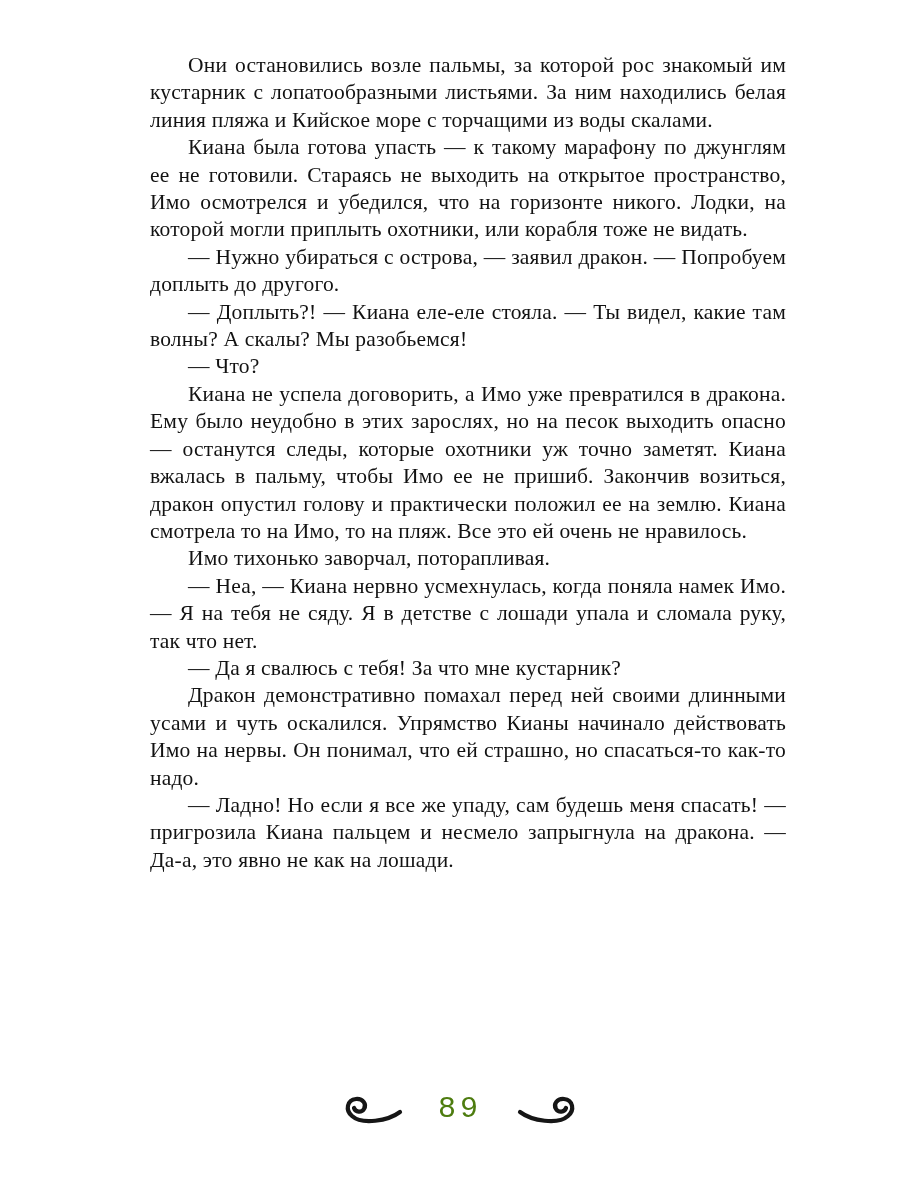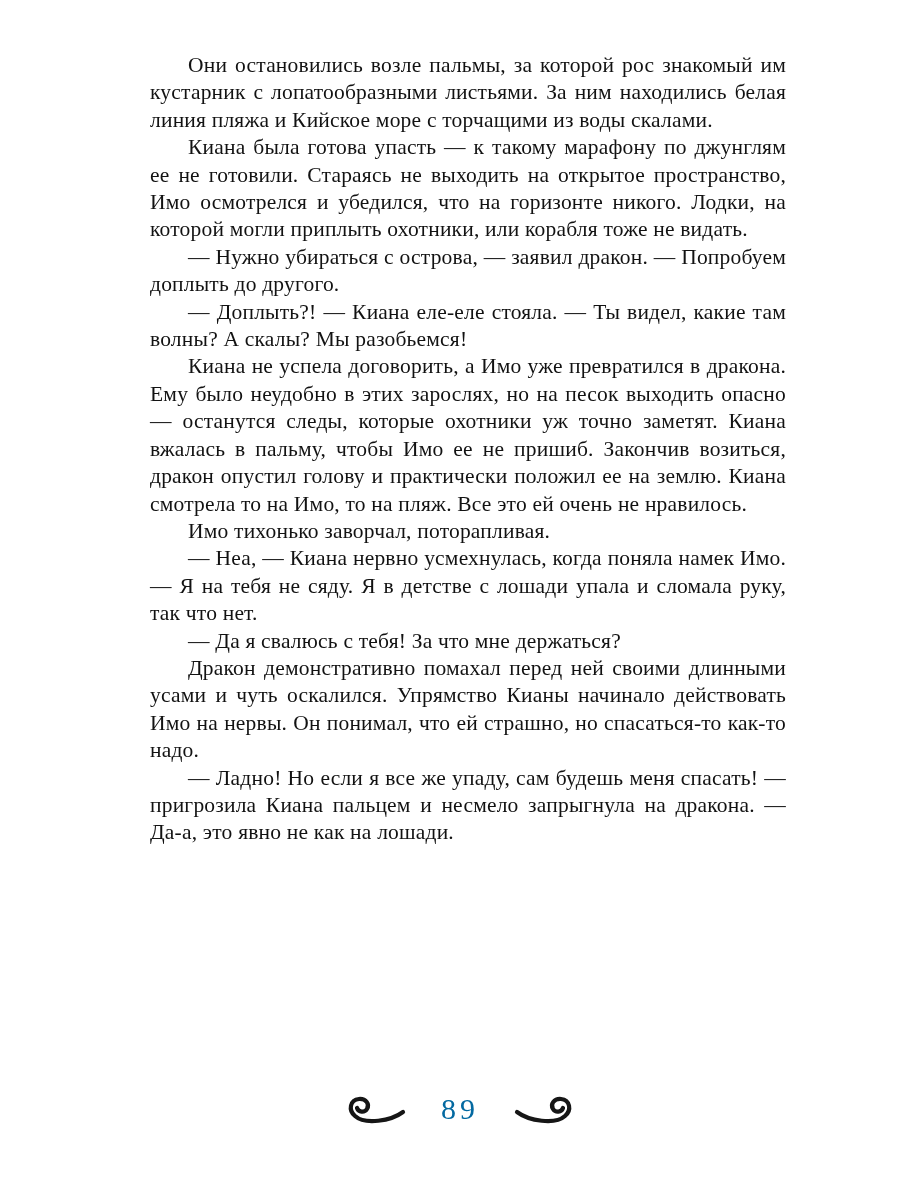--- a/index.html
+++ b/index.html
@@ -37,23 +37,23 @@
     position: absolute;
     left: 0;
     top: 1094px;
     width: 900px;
     display: flex;
     align-items: center;
     justify-content: center;
     gap: 34px;
   }
   .page-number {
-    font-family: Liberation Serif, serif;
+    font-family: Liberation Mono, monospace;
     font-size: 30px;
-    color: #0369a1;
+    color: #4d7c0f;
     letter-spacing: 4px;
     line-height: 1;
     padding-bottom: 4px;
   }
   .flourish {
     width: 62px;
     height: 34px;
     display: inline-block;
   }
   .flourish svg {
@@ -67,24 +67,25 @@
 </head>
 <body>
 
 <div class="page">
 
   <div class="text-block">
     <p>Они остановились возле пальмы, за которой рос знакомый им кустарник с лопатообразными листьями. За ним находились белая линия пляжа и Кийское море с торчащими из воды скалами.</p>
     <p>Киана была готова упасть — к такому марафону по джунглям ее не готовили. Стараясь не выходить на открытое пространство, Имо осмотрелся и убедился, что на горизонте никого. Лодки, на которой могли приплыть охотники, или корабля тоже не видать.</p>
     <p>— Нужно убираться с острова, — заявил дракон. — Попробуем доплыть до другого.</p>
     <p>— Доплыть?! — Киана еле-еле стояла. — Ты видел, какие там волны? А скалы? Мы разобьемся!</p>
+    <p>— Что?</p>
     <p>Киана не успела договорить, а Имо уже превратился в дракона. Ему было неудобно в этих зарослях, но на песок выходить опасно — останутся следы, которые охотники уж точно заметят. Киана вжалась в пальму, чтобы Имо ее не пришиб. Закончив возиться, дракон опустил голову и практически положил ее на землю. Киана смотрела то на Имо, то на пляж. Все это ей очень не нравилось.</p>
     <p>Имо тихонько заворчал, поторапливая.</p>
     <p>— Неа, — Киана нервно усмехнулась, когда поняла намек Имо. — Я на тебя не сяду. Я в детстве с лошади упала и сломала руку, так что нет.</p>
-    <p>— Да я свалюсь с тебя! За что мне держаться?</p>
+    <p>— Да я свалюсь с тебя! За что мне кустарник?</p>
     <p>Дракон демонстративно помахал перед ней своими длинными усами и чуть оскалился. Упрямство Кианы начинало действовать Имо на нервы. Он понимал, что ей страшно, но спасаться-то как-то надо.</p>
     <p>— Ладно! Но если я все же упаду, сам будешь меня спасать! — пригрозила Киана пальцем и несмело запрыгнула на дракона. — Да-а, это явно не как на лошади.</p>
   </div>
 
   <div class="footer">
     <span class="flourish">
       <svg viewBox="0 0 62 34" fill="none" xmlns="http://www.w3.org/2000/svg">
         <path d="M58 18 C46 27, 20 31, 10 22 C3 16, 5 6, 14 5 C21 4.5, 25 10, 22 15 C19.5 19, 13.5 18.5, 12 14" stroke="#161616" stroke-width="4.2" stroke-linecap="round" fill="none"></path>
       </svg>
     </span>

